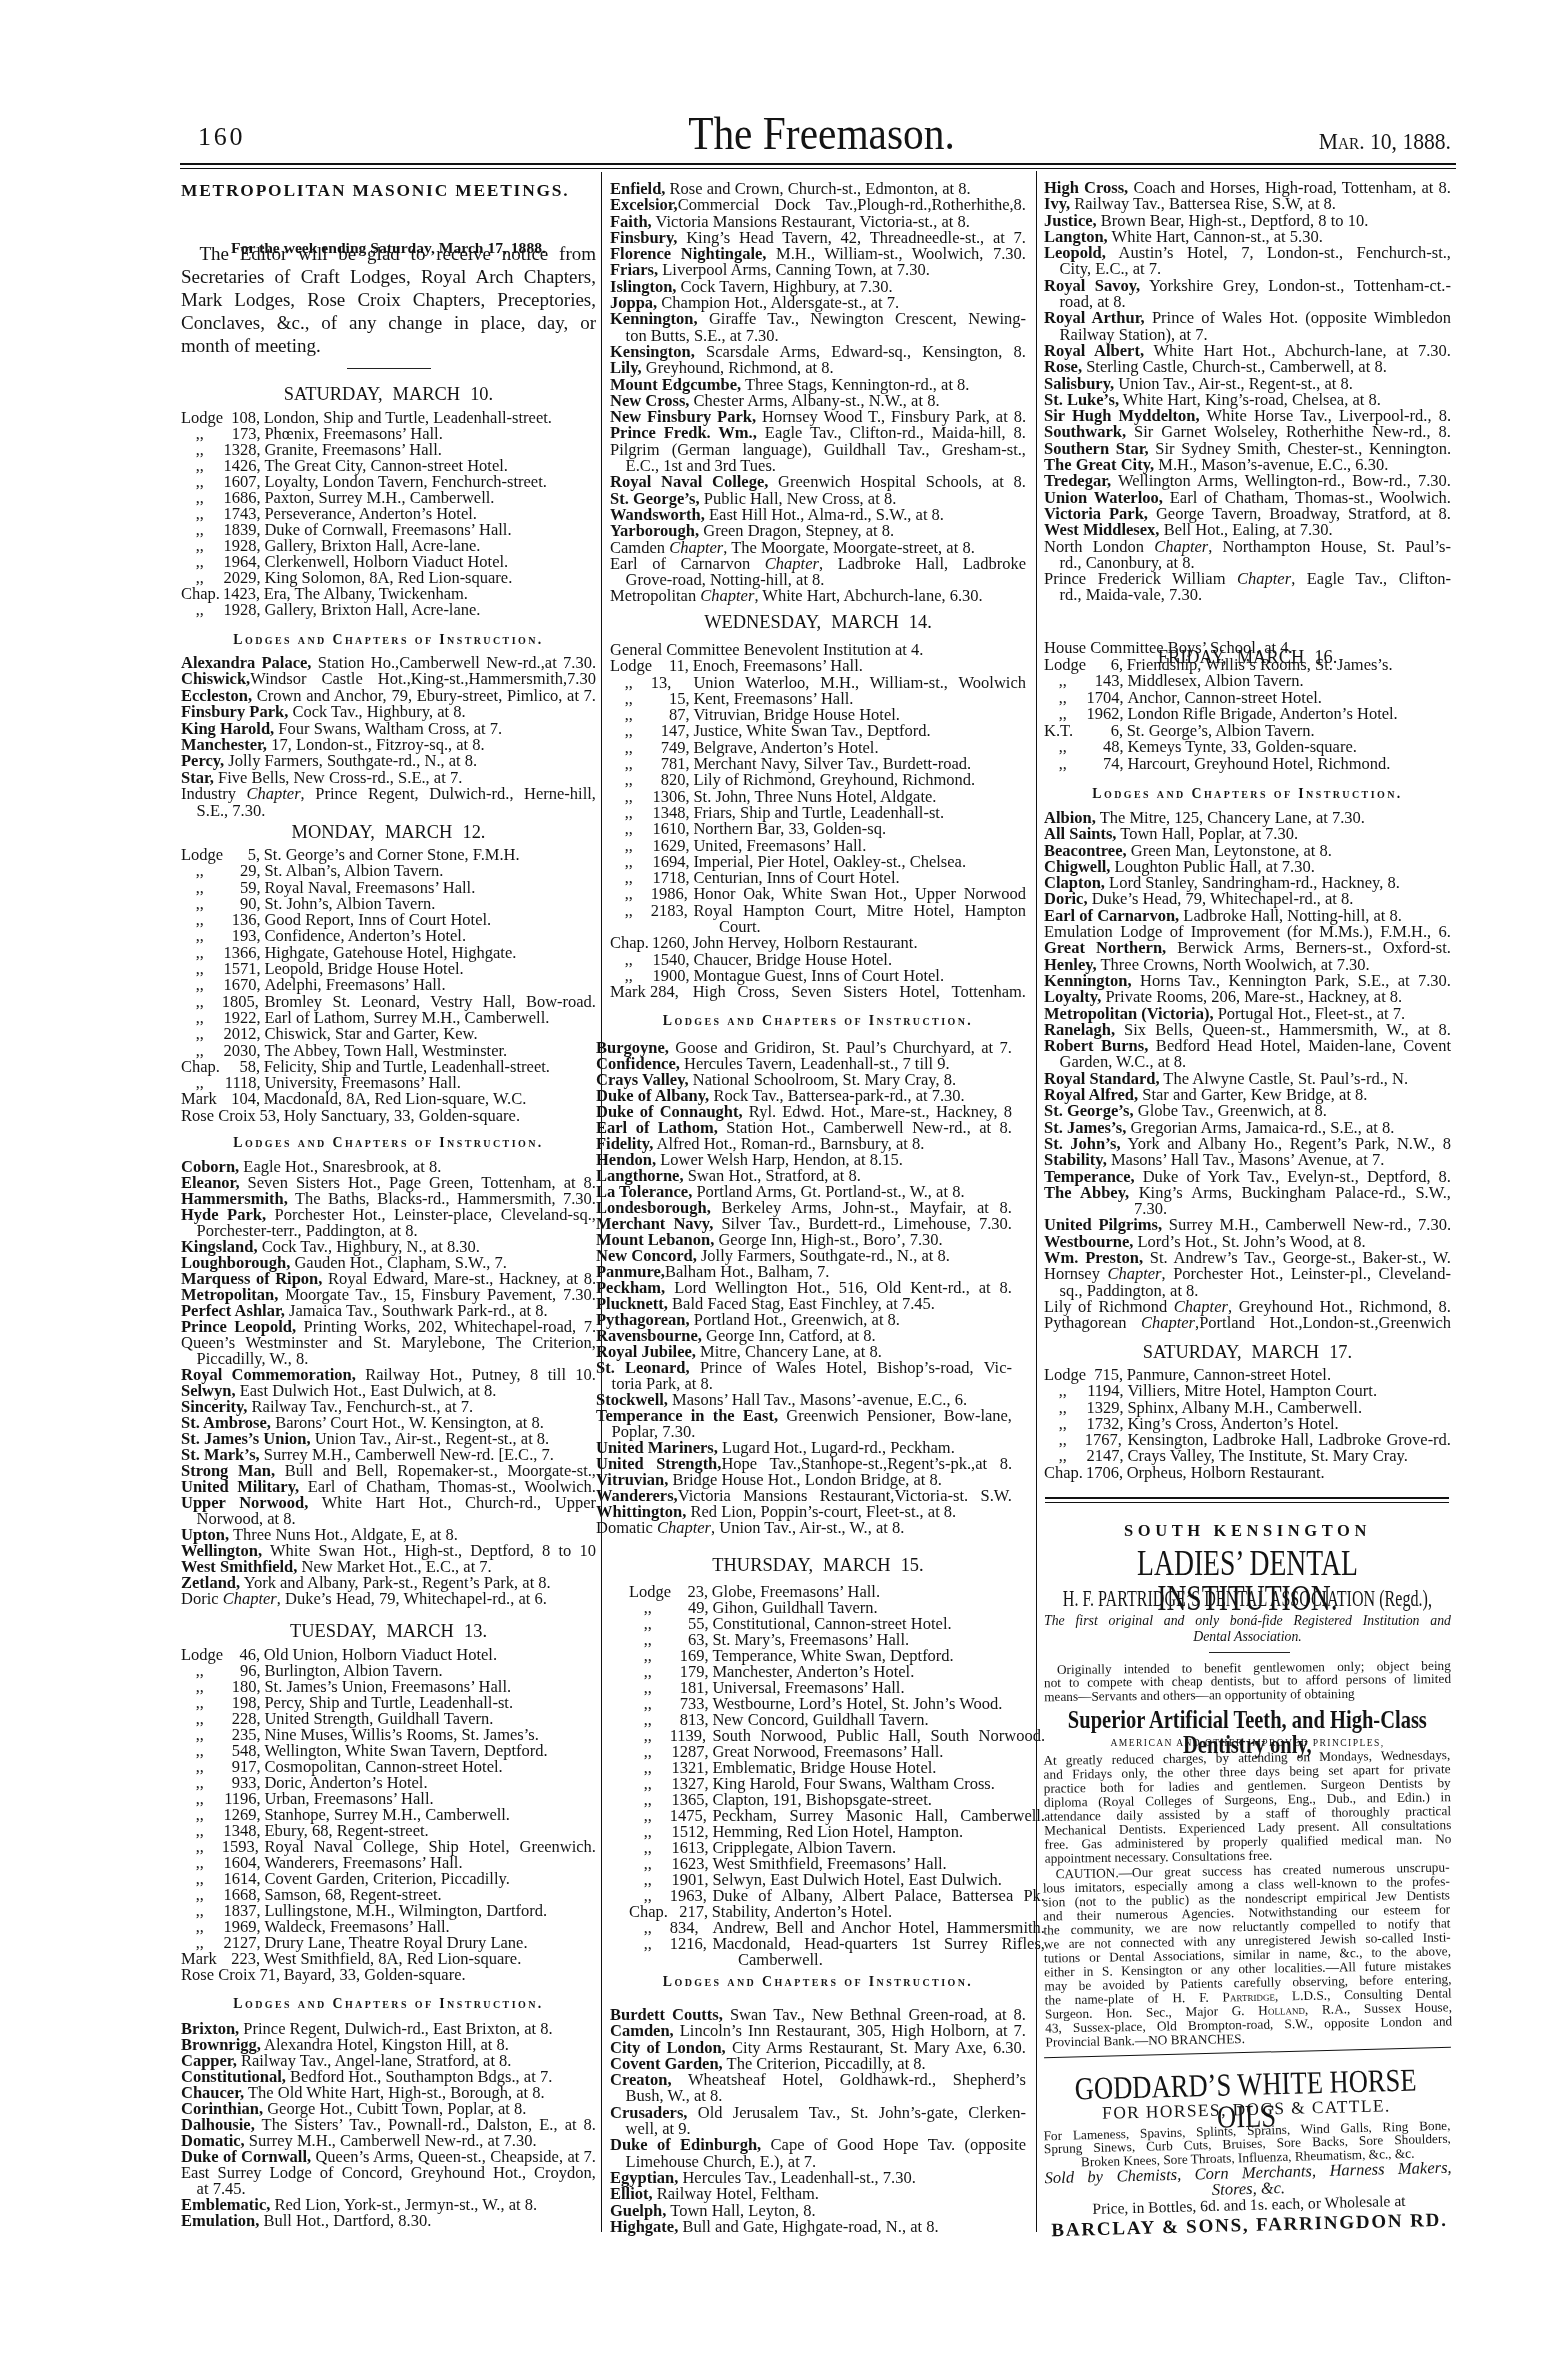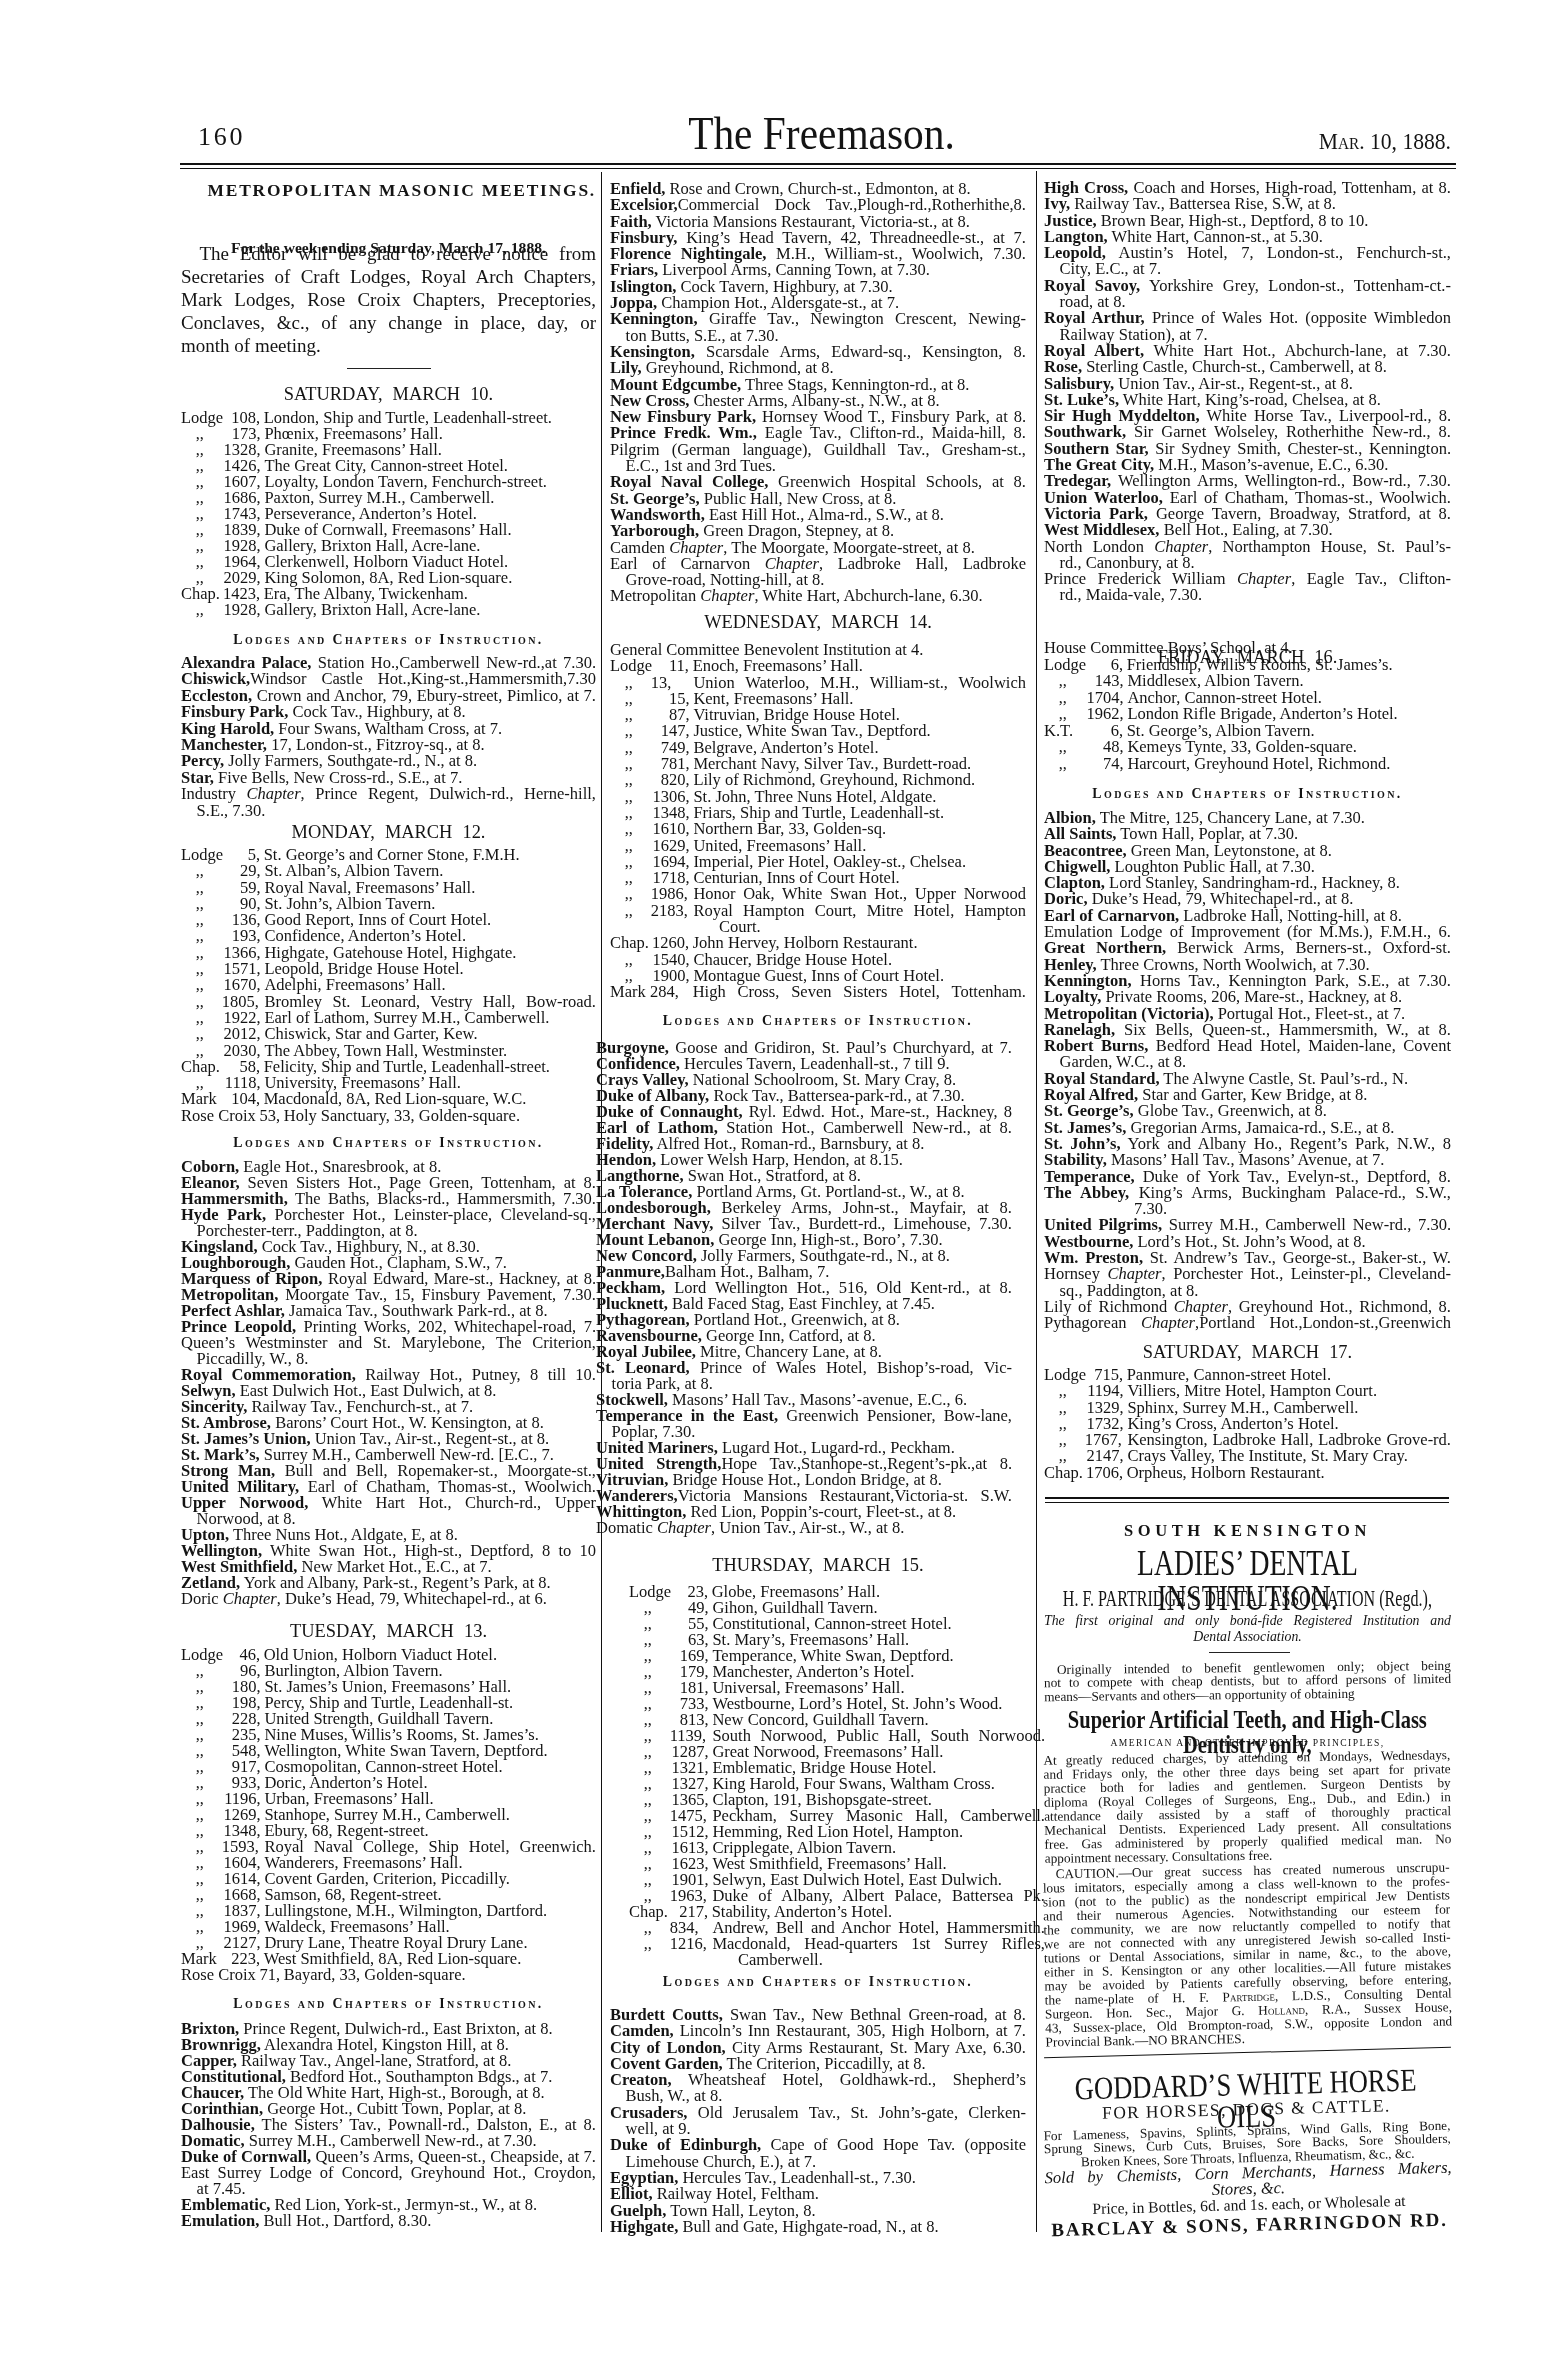--- a/index.html
+++ b/index.html
@@ -7,21 +7,21 @@
 .abs{position:absolute;}
 .hdr-num{left:198px;top:124px;font-size:26px;line-height:26px;letter-spacing:2.8px;}
 .hdr-title{left:546px;top:111px;width:551px;text-align:center;font-size:46px;line-height:46px;transform:scaleX(0.9);transform-origin:50% 50%;}
 .hdr-date{left:1194px;top:129px;width:257px;text-align:right;font-size:24px;line-height:24px;font-variant:small-caps;transform:scaleX(0.9);transform-origin:100% 50%;}
 .hdr-rule{left:180px;top:163px;width:1276px;height:2.8px;border-top:2.8px solid #111;border-bottom:1.4px solid #111;}
 .vdiv{width:1.4px;background:#111;}
 .blk{position:absolute;}
 .line{white-space:nowrap;}
 .just{text-align:justify;text-align-last:justify;}
 .center{text-align:center;}
-.t-title{font-weight:bold;font-size:17.4px;letter-spacing:1.8px;text-align:right;}
+.t-title{font-weight:bold;font-size:17.4px;letter-spacing:1.8px;text-align:left;}
 .t-subtitle{font-weight:bold;font-size:15.6px;text-align:center;margin-top:26px;}
 .t-para{font-size:19px;}
 .t-para .line:first-child{text-indent:18.4px;}
 .t-rule .srule{width:84px;margin:0 auto;border-top:1.4px solid #222;}
 .t-day{font-size:18.4px;text-align:center;word-spacing:5.5px;}
 .t-ihead{font-size:13.8px;font-weight:bold;font-variant:small-caps;letter-spacing:2.4px;text-align:center;}
 .t-meetings,.t-instr{font-size:16.5px;}
 .pf{display:inline-block;width:40px;}
 .pf.ditto{padding-left:14.7px;width:26px;}
 .pf.wide{width:auto;padding-right:3.7px;}
@@ -413,21 +413,21 @@
           <div class="line row autoj just"><span class="nm b">Wm. Preston,</span><span class="tx"> St. Andrew’s Tav., George-st., Baker-st., W.</span></div>
           <div class="line row just"><span class="nm">Hornsey </span><span class="it">Chapter</span><span class="tx">, Porchester Hot., Leinster-pl., Cleveland-</span></div>
           <div class="line icont">sq., Paddington, at 8.</div>
           <div class="line row autoj just"><span class="nm">Lily of Richmond </span><span class="it">Chapter</span><span class="tx">, Greyhound Hot., Richmond, 8.</span></div>
           <div class="line row autoj just"><span class="nm">Pythagorean </span><span class="it">Chapter</span><span class="tx">,Portland Hot.,London-st.,Greenwich</span></div>
         </div>
         <div class="blk t-day" style="left: 1044px; top: 1343px; width: 407px; line-height: 18.4px; text-align: center;">SATURDAY, MARCH 17.</div>
         <div class="blk t-meetings" style="left: 1044px; top: 1367px; width: 407px; line-height: 16.3px;">
           <div class="line row autoj"><span class="pf">Lodge</span><span class="num">715,</span><span class="txt">Panmure, Cannon-street Hotel.</span></div>
           <div class="line row autoj"><span class="pf ditto">,,</span><span class="num">1194,</span><span class="txt">Villiers, Mitre Hotel, Hampton Court.</span></div>
-          <div class="line row autoj"><span class="pf ditto">,,</span><span class="num">1329,</span><span class="txt">Sphinx, Surrey M.H., Camberwell.</span></div>
+          <div class="line row autoj"><span class="pf ditto">,,</span><span class="num">1329,</span><span class="txt">Sphinx, Albany M.H., Camberwell.</span></div>
           <div class="line row autoj"><span class="pf ditto">,,</span><span class="num">1732,</span><span class="txt">King’s Cross, Anderton’s Hotel.</span></div>
           <div class="line row autoj just"><span class="pf ditto">,,</span><span class="num">1767,</span><span class="txt">Kensington, Ladbroke Hall, Ladbroke Grove-rd.</span></div>
           <div class="line row autoj"><span class="pf ditto">,,</span><span class="num">2147,</span><span class="txt">Crays Valley, The Institute, St. Mary Cray.</span></div>
           <div class="line row autoj"><span class="pf">Chap.</span><span class="num">1706,</span><span class="txt">Orpheus, Holborn Restaurant.</span></div>
         </div>
       </div>
     </div>
 
   <div class="abs ad-dbl"></div>
 

